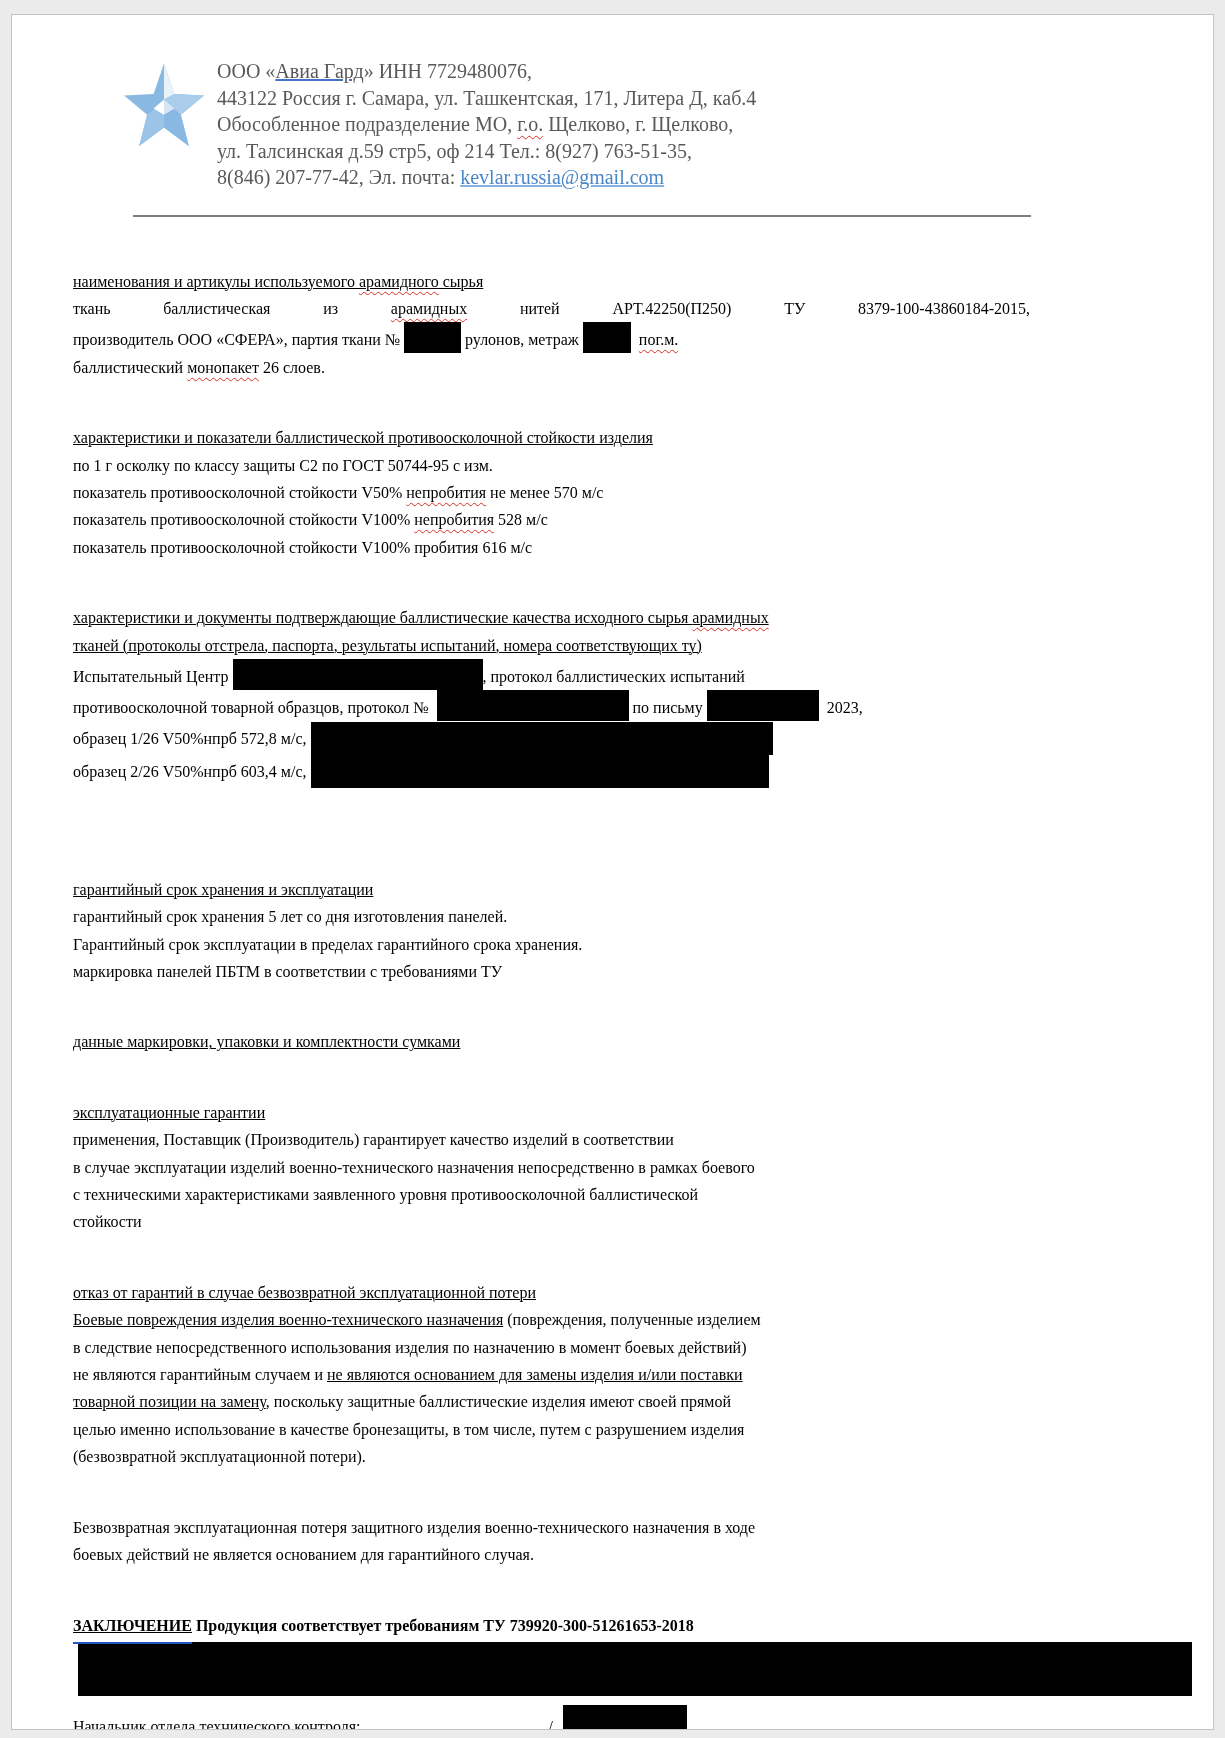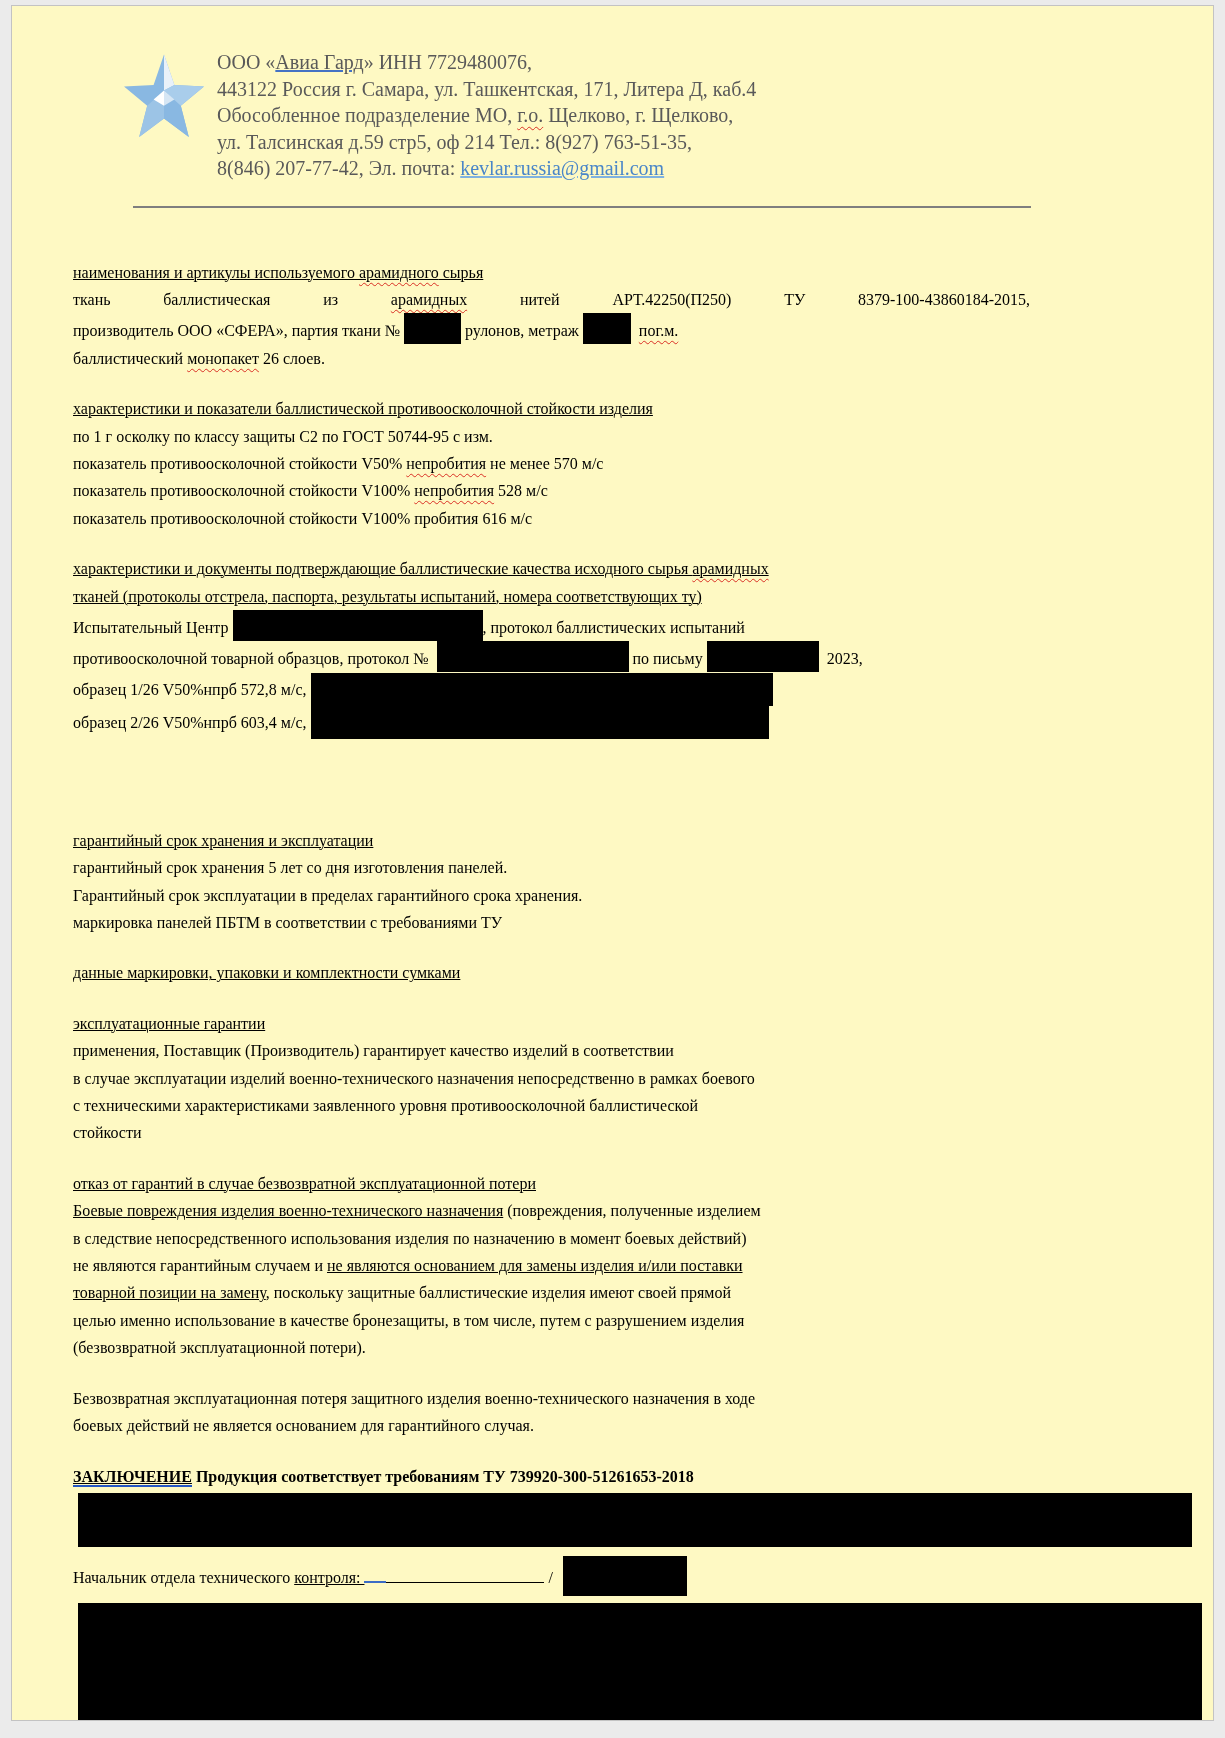--- a/index.html
+++ b/index.html
@@ -3,44 +3,44 @@
 <meta charset="utf-8">
 <style>
   html,body{margin:0;padding:0;}
   body{
     width:1225px;height:1738px;
     background:#ebebeb;
     font-family:"Liberation Serif","DejaVu Serif",serif;
     position:relative;
   }
   .page{
-    position:absolute;left:11px;top:5px;
+    position:absolute;left:11px;top:14px;
     width:1201px;height:1714px;
-    background:#fef9c3;
+    background:#ffffff;
     border:1px solid #c3c3c3;
     overflow:hidden;
   }
   
   .header{display:flex;margin:43px 0 0 112px;color:#595959;font-size:20px;line-height:26.5px;}
   .logo{width:80px;height:92px;margin-top:4px;flex:0 0 auto;}
   .header-text{margin-left:13px;}
   .company-link{color:#595959;text-decoration:underline;text-decoration-color:#4472c4;text-decoration-thickness:1.5px;}
   .email-link{color:#4a86c8;text-decoration:underline;text-decoration-color:#7fb2e0;}
   .hr{margin:24px 0 0 121px;width:898px;border-top:2px solid #7f7f7f;}
   
   .content{margin-left:61px;width:957px;color:#000;font-size:16px;line-height:27.4px;}
   .ln{white-space:nowrap;}
   .jline{text-align:justify;text-align-last:justify;width:957px;white-space:normal;}
   .hu{text-decoration:underline;text-decoration-thickness:1.2px;}
   .sq{text-decoration:underline wavy #d93025;text-decoration-thickness:1px;text-underline-offset:4px;}
   .sq2{text-decoration:underline wavy #d93025;text-decoration-thickness:1px;text-underline-offset:4px;text-align:right;}
-  .mt1{margin-top:23px;}   
+  .mt1{margin-top:43px;}   
   .mt3{margin-top:88px;}   
   .bold{font-weight:bold;}
-  .concl-label{font-weight:bold;text-decoration:underline;text-decoration-thickness:1.3px;border-bottom:2.5px solid #2456c4;padding-bottom:0px;}
+  .concl-label{font-weight:bold;text-decoration:underline;text-decoration-thickness:1.3px;border-bottom:2.5px solid #2456c4;padding-bottom:8px;}
   
   .redact{display:inline-block;background:#000;height:31px;vertical-align:-8px;}
   .redact.tall{height:33px;vertical-align:-11px;}
   .gapl{margin-left:8px;}
   .gapr{margin-right:8px;}
   .bar{background:#000;margin-left:66px;}
   .bar1{margin-top:3px;width:1114px;height:54px;}
   .bar2{margin-top:7px;width:1124px;height:123px;}
   
   .sigline{margin-top:9px;}

